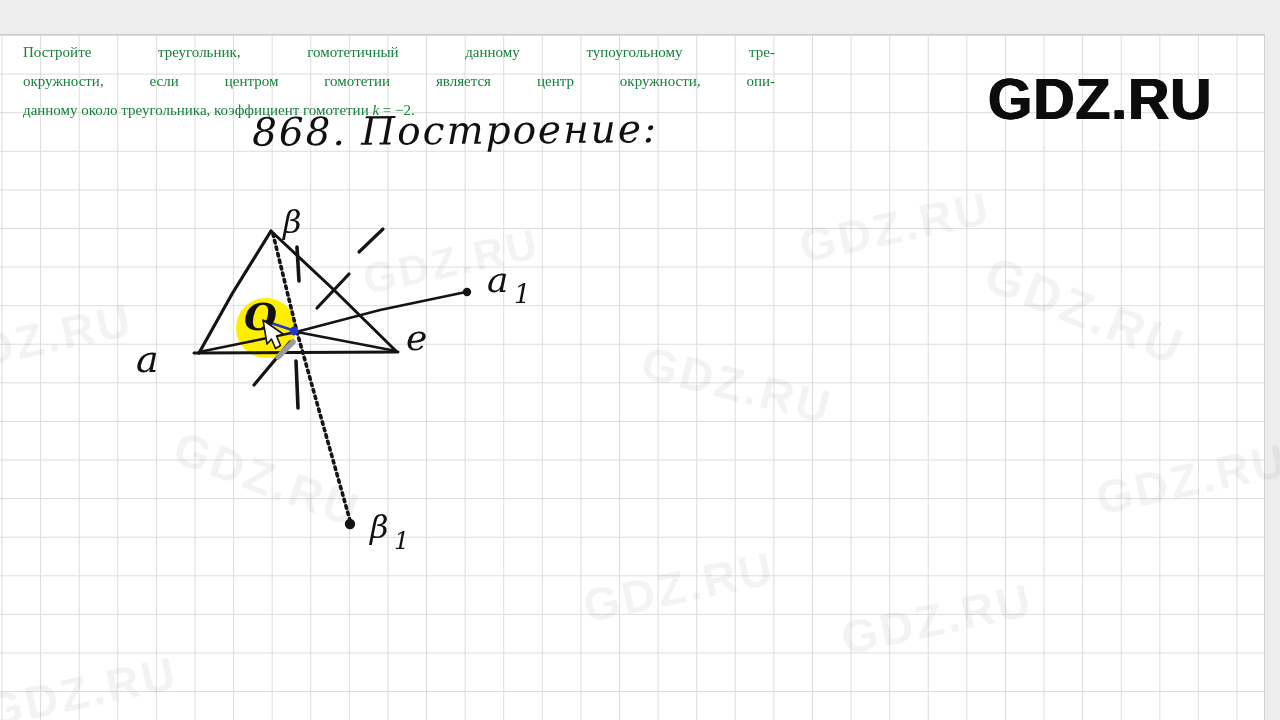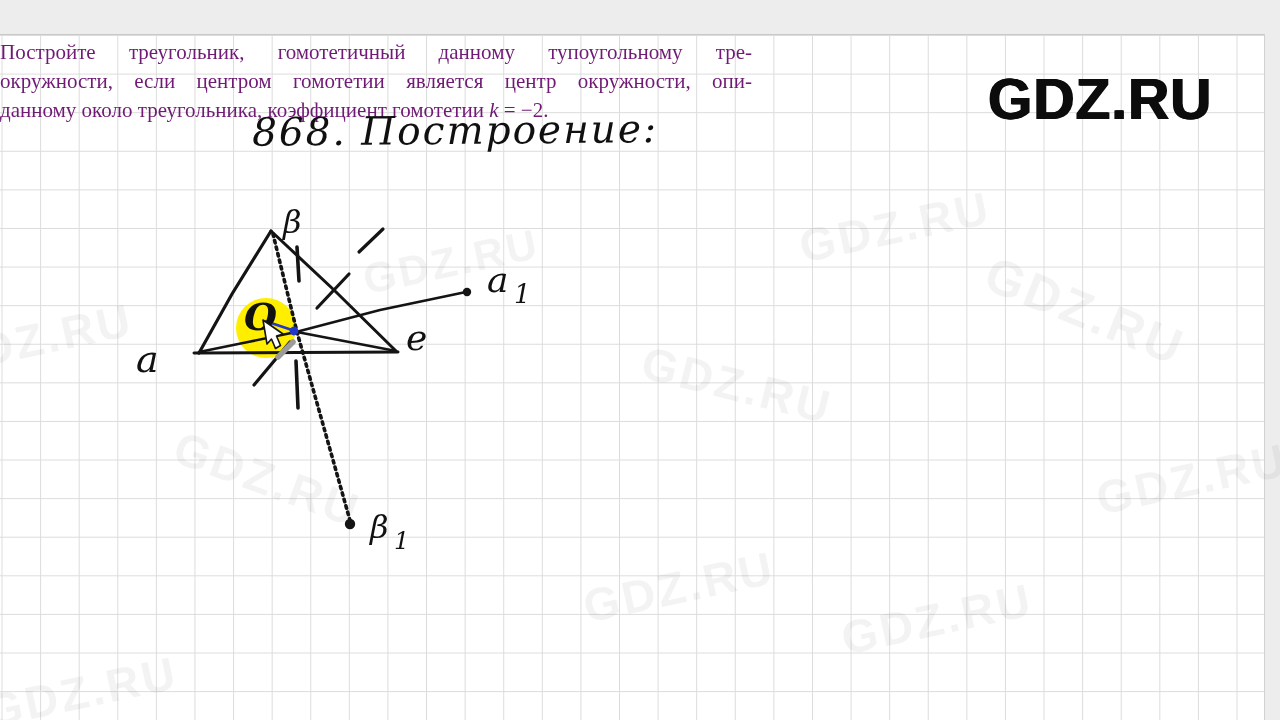--- a/index.html
+++ b/index.html
@@ -19,22 +19,22 @@
     border-right:1px solid #d2d2d2;
   }
   .watermark{
     position:absolute;
     font-family:"Liberation Sans",sans-serif;
     font-weight:bold;font-size:46px;letter-spacing:3px;
     color:rgba(40,40,60,0.055);
     white-space:nowrap;pointer-events:none;user-select:none;
   }
   .problem{
-    position:absolute;left:0;top:38px;width:752px;
-    font-size:21px;line-height:29px;color:#701a75;
+    position:absolute;left:23px;top:38px;width:752px;
+    font-size:15px;line-height:29px;color:#15803d;
   }
   .pline{text-align:justify;text-align-last:justify;}
   .pline3{text-align:left;}
   .kvar{font-style:italic;}
   .logo{
     position:absolute;left:988px;top:66px;
     font-family:"Liberation Sans",sans-serif;
     font-weight:800;font-size:57px;color:#0c0c0c;letter-spacing:1px;
     text-shadow:0.8px 0 0 #0c0c0c,-0.8px 0 0 #0c0c0c;
   }

